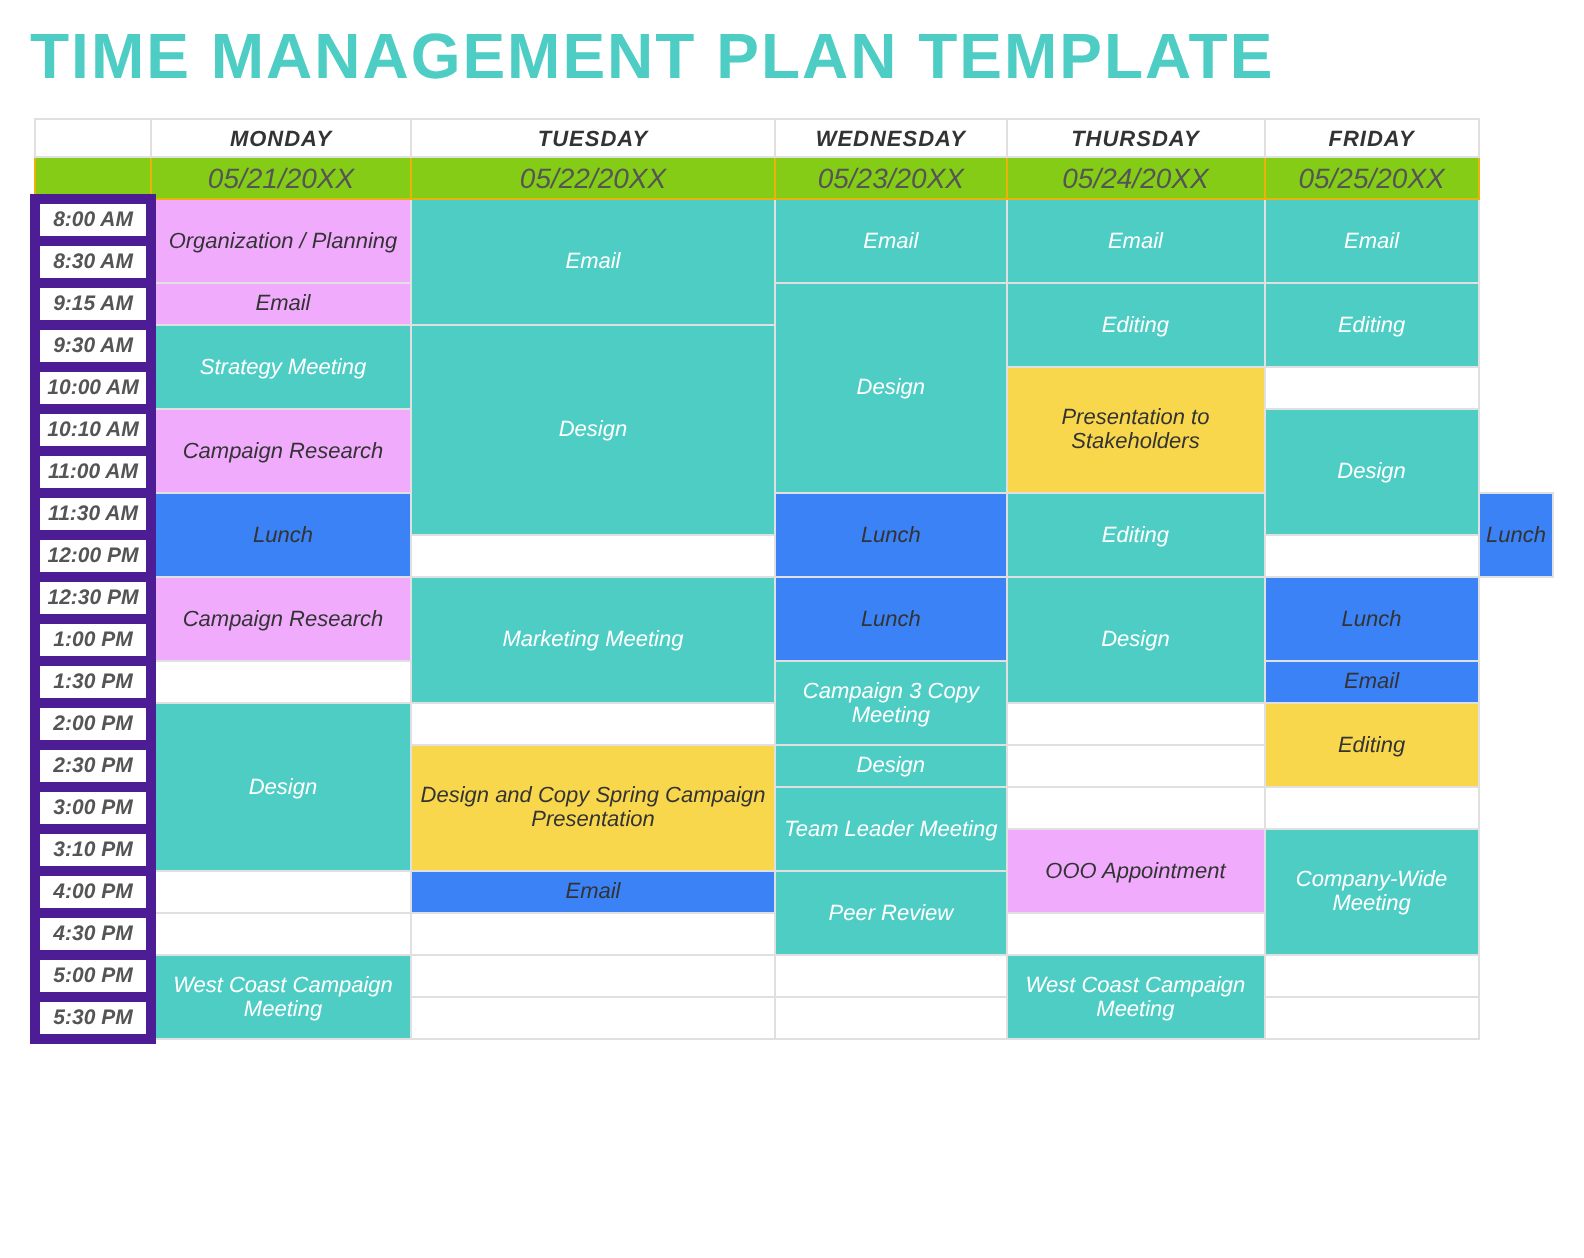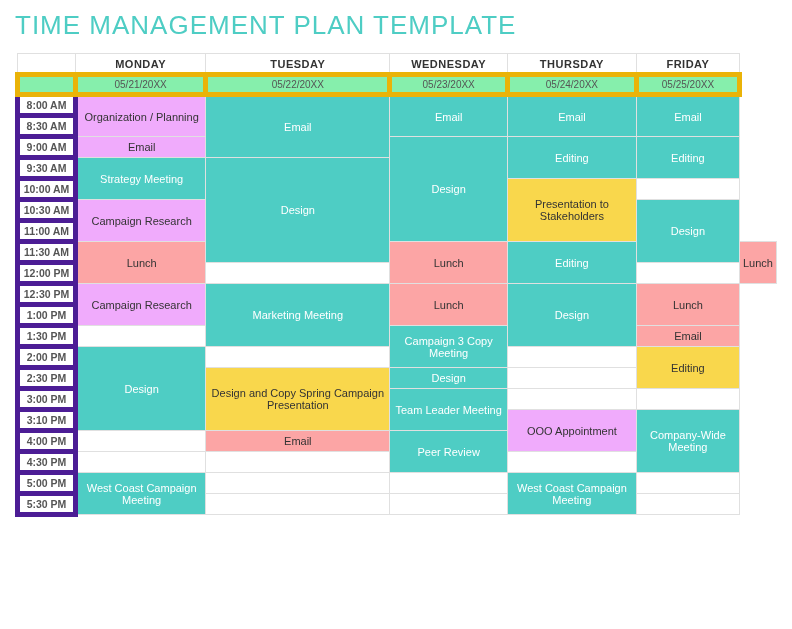--- a/index.html
+++ b/index.html
@@ -5,30 +5,31 @@
     * { box-sizing: border-box; margin: 0; padding: 0; }
     body {
       font-family: Arial, sans-serif;
       background: #fff;
       width: 792px;
       min-height: 629px;
       padding: 10px 15px;
     }
     h1 {
       color: #4ecdc4;
-      font-size: 26px;
-      font-weight: 400;
+      font-size: 32px;
+      font-weight: 700;
       letter-spacing: 1px;
       margin-bottom: 12px;
       text-transform: uppercase;
     }
     table {
       width: 100%;
       border-collapse: collapse;
       font-size: 11px;
+      font-style: italic;
     }
     th, td {
       border: 1px solid #e0e0e0;
       text-align: center;
       vertical-align: middle;
       padding: 2px 3px;
     }
     .time-col {
       width: 58px;
       background: #fff;
@@ -40,30 +41,30 @@
     .day-header {
       background: #fff;
       font-weight: bold;
       color: #333;
       font-size: 11px;
       letter-spacing: 0.5px;
       padding: 4px 2px 2px;
       border: 1px solid #e0e0e0;
     }
     .date-row td {
-      font-size: 10px;
+      font-size: 14px;
       color: #555;
-      background: #86efac;
+      background: #84cc16;
       padding: 2px;
-      border: 5px solid #eab308;
+      border: 1px solid #eab308;
     }
     .cell-teal { background-color: #4ecdc4; color: #fff; }
     .cell-yellow { background-color: #f9d74c; color: #333; }
     .cell-blue { background-color: #f0abfc; color: #333; }
-    .cell-gray { background-color: #fca5a5; color: #333; }
+    .cell-gray { background-color: #3b82f6; color: #333; }
     .cell-empty { background: #fff; }
     td.cell-teal, td.cell-yellow, td.cell-blue, td.cell-gray {
       font-weight: normal;
     }
   </style>
 </head>
 <body>
 
 <h1>TIME MANAGEMENT PLAN TEMPLATE</h1>
 
@@ -96,21 +97,21 @@
       <td class="cell-teal" rowspan="2">Email</td>
       <td class="cell-teal" rowspan="2">Email</td>
     </tr>
 
     <tr>
       <td class="time-col">8:30 AM</td>
 
     </tr>
 
     <tr>
-      <td class="time-col">9:00 AM</td>
+      <td class="time-col">9:15 AM</td>
       <td class="cell-blue">Email</td>
 
       <td class="cell-teal" rowspan="5">Design</td>
       <td class="cell-teal" rowspan="2">Editing</td>
       <td class="cell-teal" rowspan="2">Editing</td>
     </tr>
 
     <tr>
       <td class="time-col">9:30 AM</td>
       <td class="cell-teal" rowspan="2">Strategy Meeting</td>
@@ -119,21 +120,21 @@
     </tr>
 
     <tr>
       <td class="time-col">10:00 AM</td>
 
       <td class="cell-yellow" rowspan="3">Presentation to Stakeholders</td>
       <td class="cell-empty"></td>
     </tr>
 
     <tr>
-      <td class="time-col">10:30 AM</td>
+      <td class="time-col">10:10 AM</td>
       <td class="cell-blue" rowspan="2">Campaign Research</td>
 
       <td class="cell-teal" rowspan="3">Design</td>
     </tr>
 
     <tr>
       <td class="time-col">11:00 AM</td>
 
     </tr>
 

